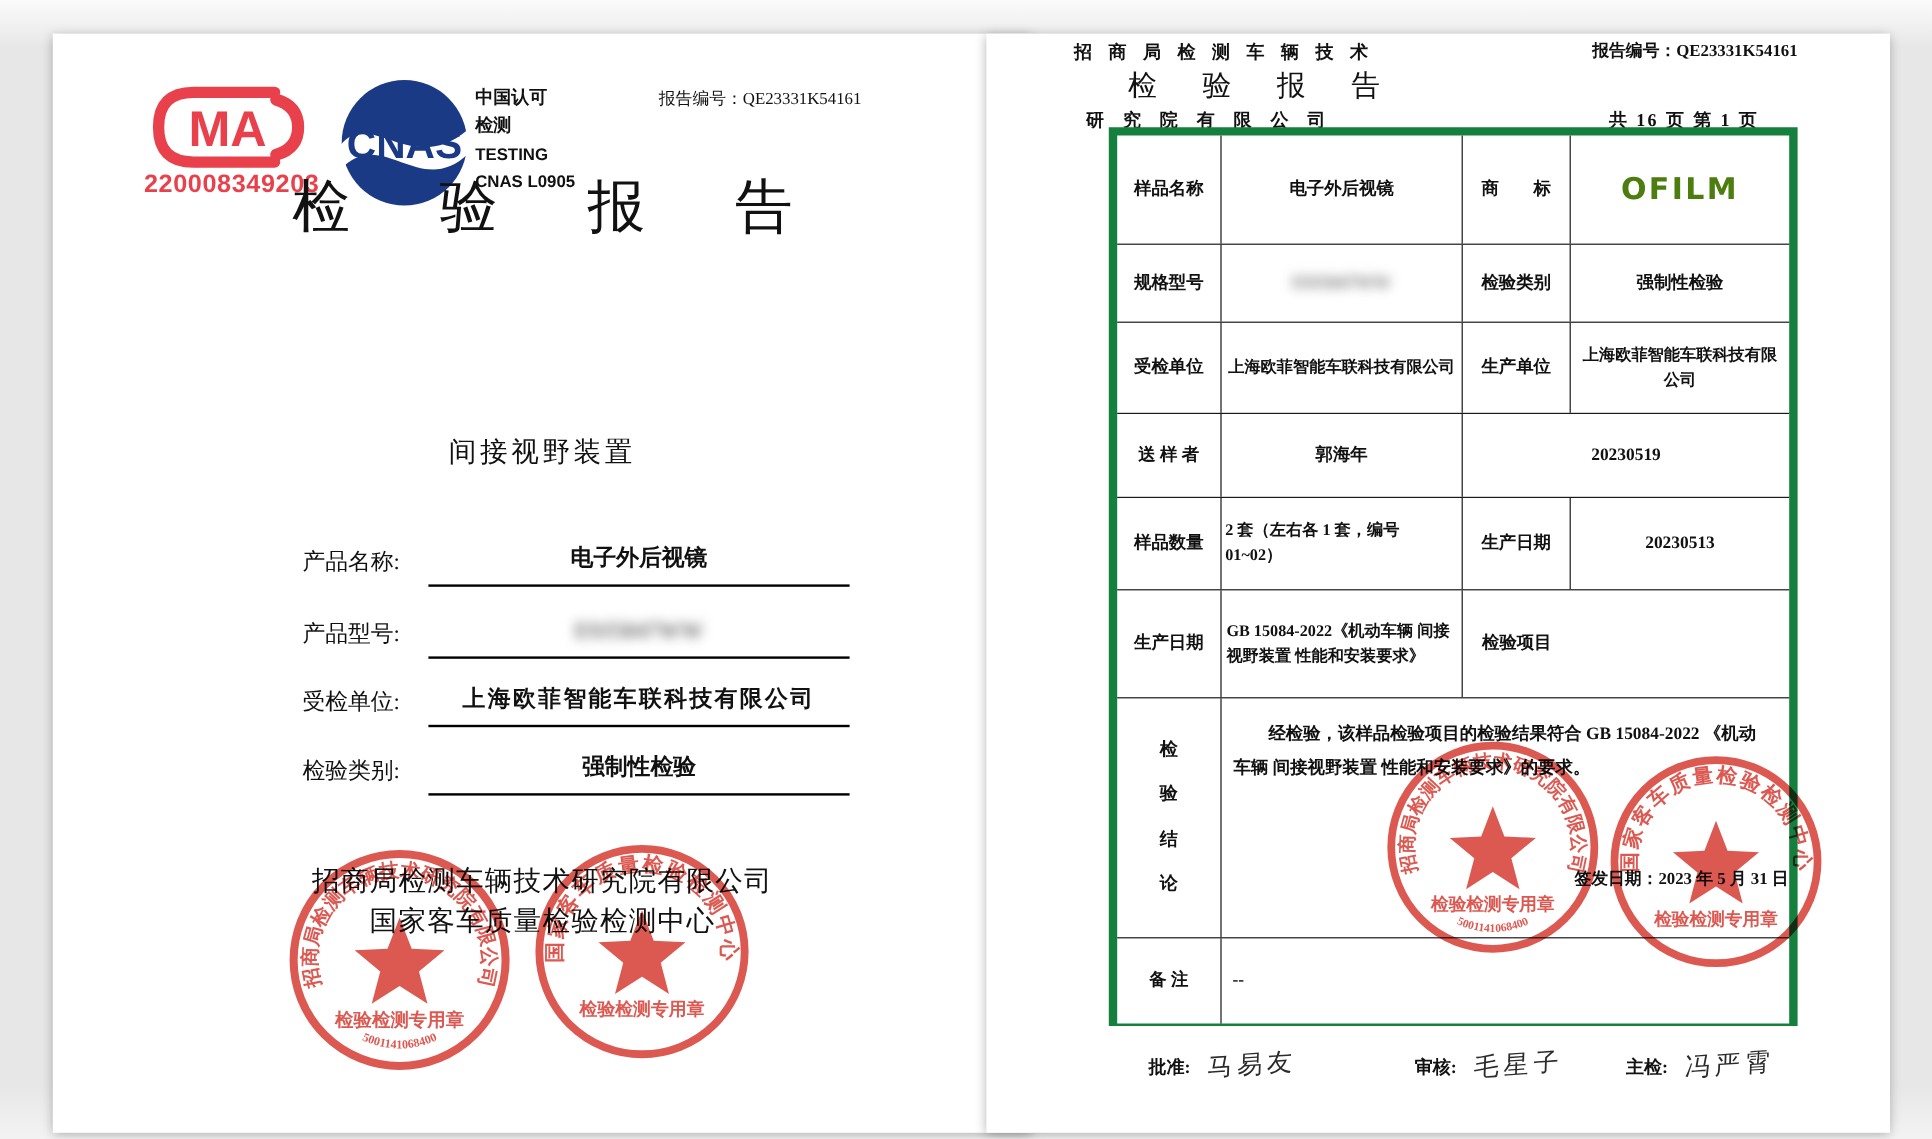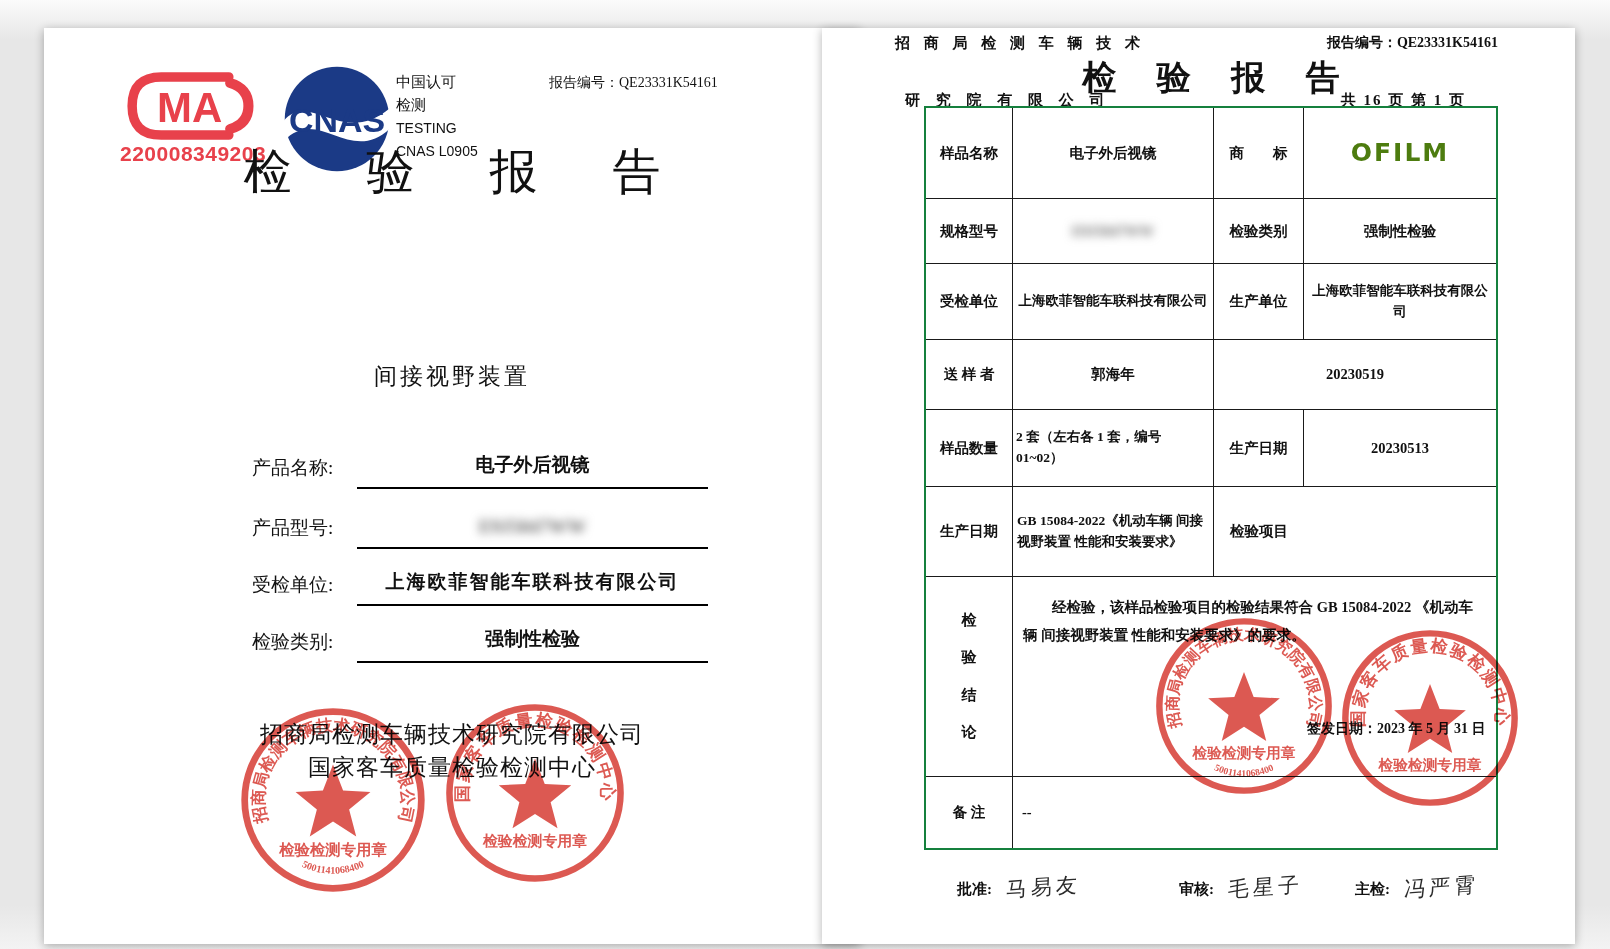--- a/index.html
+++ b/index.html
@@ -15,44 +15,44 @@
     position:absolute; top:28px; height:916px; background:#fff;
     box-shadow:0 2px 9px rgba(0,0,0,.30);
   }
   #cover-page { left:44px; width:816px; }
   #report-page { left:822px; width:753px; }
   .abs { position:absolute; }
 
   
   .cma-number { left:76px; top:114px; font-family:"Liberation Sans",sans-serif;
     font-weight:bold; font-size:21px; color:#e8414b; letter-spacing:.5px; }
-  .cert-lines { left:352px; top:43px; font-size:15px; font-weight:normal; line-height:23px; }
+  .cert-lines { left:352px; top:43px; font-size:15px; font-weight:bold; line-height:23px; }
   .cert-lines .lat { font-family:"Liberation Sans",sans-serif; font-size:14px; }
   .repno-cover { left:505px; top:46px; font-size:14px; }
   .cover-title { left:0; top:112px; width:100%; text-align:center; font-size:48px;
     letter-spacing:75px; padding-left:75px; white-space:nowrap; }
   .cover-sub { left:0; top:285px; width:100%; text-align:center; font-size:23px; letter-spacing:3px;margin-top:48px; }
   .frow { position:absolute; left:0; width:100%; height:46px;margin-left:36px; }
   .flabel { position:absolute; left:172px; bottom:8px; font-size:19px; }
   .fvalue { position:absolute; left:277px; width:351px; bottom:0; text-align:center;
     font-size:19px; font-weight:600; border-bottom:2px solid #000; padding-bottom:9px; }
   .blurred { filter:blur(5px); color:#6a6a6a; font-weight:600; }
   .org1 { left:0; top:691px; width:100%; text-align:center; font-size:23px; letter-spacing:1px; z-index:3; }
   .org2 { left:0; top:724px; width:100%; text-align:center; font-size:23px; letter-spacing:1px; z-index:3; }
 
   
   .hdr-org1 { left:73px; top:6px; font-size:15px; font-weight:bold; letter-spacing:5px; }
   .hdr-org2 { left:83px; top:63px; font-size:15px; font-weight:bold; letter-spacing:6px; }
   .hdr-repno { right:77px; top:6px; font-size:14px; font-weight:bold; }
   .hdr-pages { right:109px; top:63px; font-size:15px; font-weight:bold; letter-spacing:2px; }
-  .rep-title { left:102px; top:27px; width:574px; text-align:center; font-size:34px;
-    font-weight:700; letter-spacing:16px; padding-left:16px; white-space:nowrap; }
+  .rep-title { left:102px; top:27px; width:574px; font-size:24px;
+    font-weight:400; letter-spacing:16px; padding-left:16px; white-space:nowrap; }
 
   .rtable { position:absolute; left:102px; top:78px; width:574px;
-    border:2px solid #15803d; border-bottom-width:2px; }
+    border:7px solid #15803d; border-bottom-width:2px; }
   .trow { display:flex; border-bottom:1.5px solid #1a1a1a; align-items:stretch; }
   .trow:last-child { border-bottom:none; }
   .cell { border-right:1.5px solid #1a1a1a; display:flex; align-items:center;
     justify-content:center; text-align:center; font-size:14.5px; font-weight:600;
     padding:4px 5px; line-height:1.55; }
   .cell:last-child { border-right:none; }
   .cl1 { width:87px; flex:none; }
   .cv1 { width:201px; flex:none; }
   .cl2 { width:90px; flex:none; }
   .cv2 { flex:1; }

